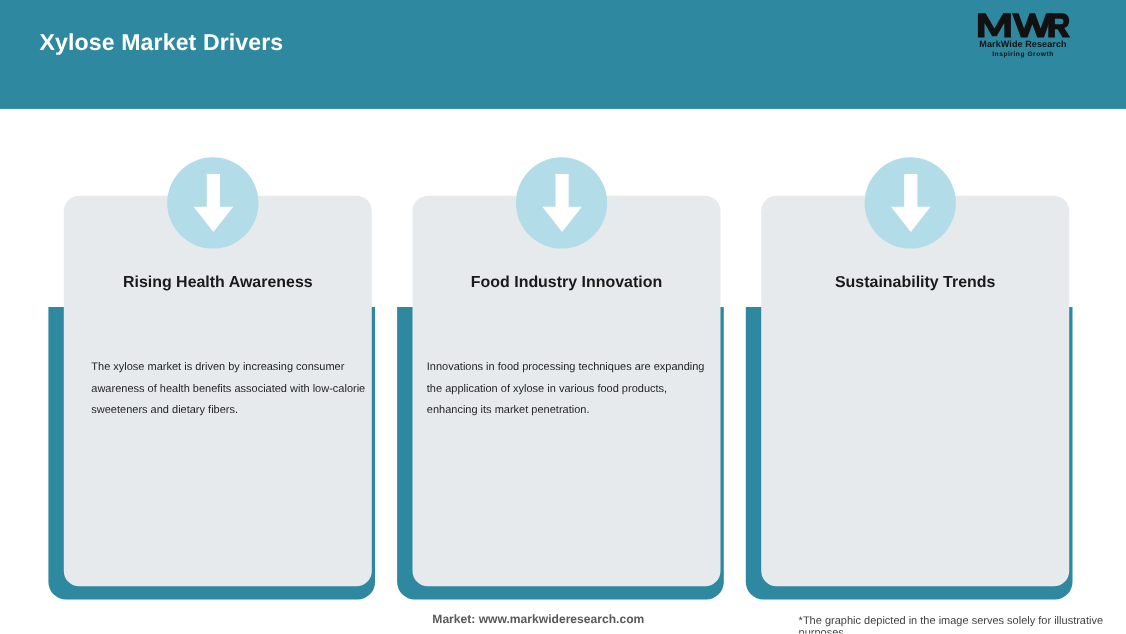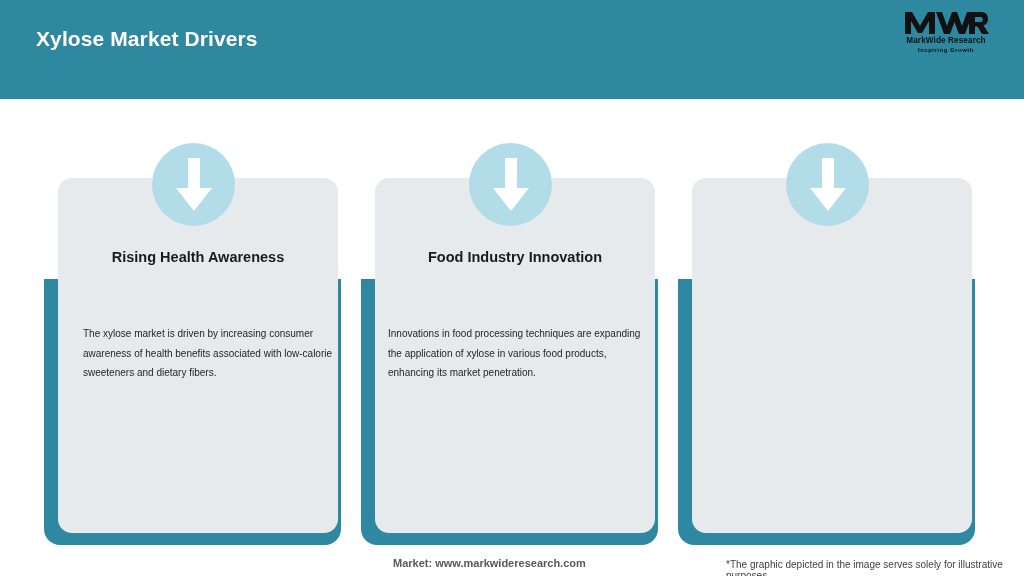--- a/index.html
+++ b/index.html
@@ -31,21 +31,21 @@
     font-size: 21px;
     font-weight: bold;
     color: #ffffff;
     letter-spacing: 0.1px;
     text-align: center;
   }
 
   
   #brand-logo {
     position: absolute;
-    right: 22px;
+    right: 38px;
     top: 9px;
     width: 112px;
     height: 52px;
     text-align: center;
   }
   #logo-mark {
     display: block;
     margin: 0 auto;
   }
   #logo-name {
@@ -205,18 +205,19 @@
   </div>
 
   <div class="driver-card pos-2">
     <div class="card-frame"></div>
     <div class="card-panel"></div>
     <div class="arrow-badge">
       <svg width="40" height="54" viewBox="0 0 40 54">
         <path d="M14 0 H26 V30 H38 L20 53 L2 30 H14 Z" fill="#ffffff"></path>
       </svg>
     </div>
+    <div class="card-heading">Sustainability Trends</div>
   </div>
 
 </div>
 
 <div id="source-note">Market: www.markwideresearch.com</div>
 <div id="disclaimer-note">*The graphic depicted in the image serves solely for illustrative purposes</div>
 
 </body></html>

